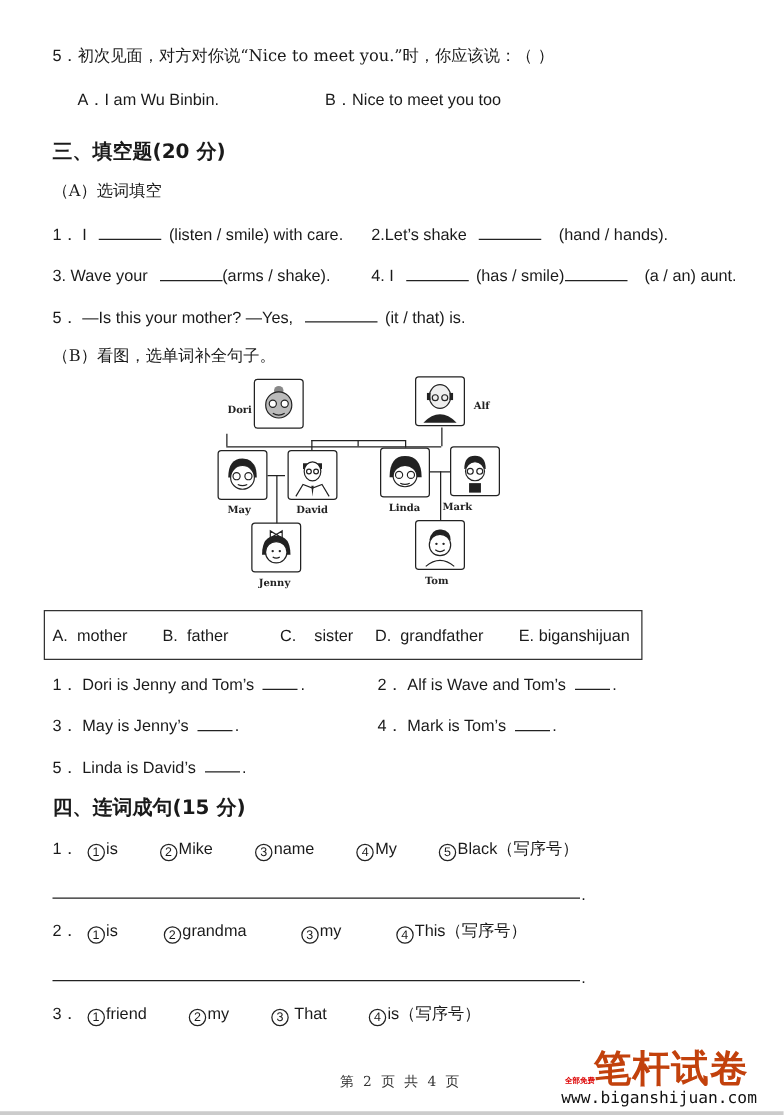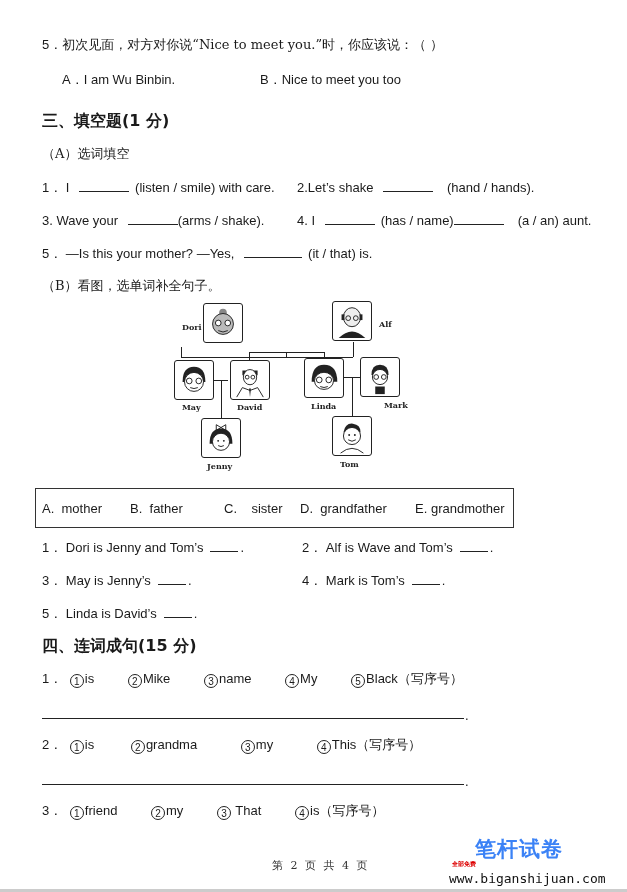--- a/index.html
+++ b/index.html
@@ -14,60 +14,60 @@
   .ansline { position:absolute; height:0; border-top:1px solid #222; }
   .circ { display:inline-block; width:14px; height:14px; border:1px solid #222; border-radius:50%;
           font-size:10px; line-height:14px; text-align:center; box-sizing:border-box; margin-right:1px; vertical-align:-2px; }
   
   .tree { position:absolute; left:160px; top:295px; width:260px; height:180px; }
   .pic { position:absolute; width:40px; height:40px; border:1.5px solid #222; border-radius:3px; background:#fff; box-sizing:border-box; }
   .pic svg { width:100%; height:100%; display:block; }
   .nm { position:absolute; font-family:"DejaVu Serif","Liberation Serif",serif; font-weight:bold; font-size:8px; color:#222; white-space:nowrap; }
   .ln { position:absolute; background:#222; }
   .footer-page { position:absolute; left:272px; top:858px; font-family:"DejaVu Serif","Liberation Serif",serif; font-size:11px; color:#333; letter-spacing:2px; }
-  .wm-main { position:absolute; left:475px; top:835px; font-family:"DejaVu Sans",sans-serif; font-size:21px; font-weight:bold; color:#3b82f6; letter-spacing:1px; }
+  .wm-main { position:absolute; left:475px; top:835px; font-family:"DejaVu Sans",sans-serif; font-size:30px; font-weight:bold; color:#c2410c; letter-spacing:1px; }
   .wm-small { position:absolute; left:452px; top:860px; font-size:6px; color:#d00; font-weight:bold; }
   .wm-url { position:absolute; left:449px; top:871px; font-family:"DejaVu Sans Mono","Liberation Mono",monospace; font-size:13px; color:#111; }
   .bottom-rule { position:absolute; left:0; top:889px; width:627px; height:3px; background:#ccc; }
 </style>
 </head>
 <body>
 
 <div class="abs t" style="left:42px;top:37px;">
   <span>5．</span><span class="cn">初次见面，对方对你说“Nice to meet you.”时，你应该说：（        ）</span>
 </div>
 <div class="abs t" style="left:62px;top:72px;">
   <span>A．</span><span>I am Wu Binbin.</span>
 </div>
 <div class="abs t" style="left:260px;top:72px;">
   <span>B．</span><span>Nice to meet you too</span>
 </div>
 
-<div class="abs h" style="left:42px;top:111px;">三、填空题(1 分)</div>
+<div class="abs h" style="left:42px;top:111px;">三、填空题(20 分)</div>
 <div class="abs t cn" style="left:42px;top:146px;text-align:right;">（A）选词填空</div>
 
 <div class="abs t" style="left:42px;top:179px;">
   <span>1．</span>
   <span>I</span>
   <span class="blank" style="width:50px;margin:0 6px;"></span><span>(listen / smile) with care.</span>
 </div>
 <div class="abs t" style="left:297px;top:179px;">
   <span>2.</span><span>Let’s shake</span>
   <span class="blank" style="width:50px;margin:0 14px 0 6px;"></span><span>(hand / hands).</span>
 </div>
 
 <div class="abs t" style="left:42px;top:212px;">
   <span>3.</span>
   <span>Wave your</span>
   <span class="blank" style="width:50px;margin:0 0 0 6px;"></span><span>(arms / shake).</span>
 </div>
 <div class="abs t" style="left:297px;top:212px;">
   <span>4.</span>
   <span>I</span>
-  <span class="blank" style="width:50px;margin:0 6px;"></span><span>(has / name)</span><span class="blank" style="width:50px;margin:0 14px 0 0;"></span><span>(a / an) aunt.</span>
+  <span class="blank" style="width:50px;margin:0 6px;"></span><span>(has / smile)</span><span class="blank" style="width:50px;margin:0 14px 0 0;"></span><span>(a / an) aunt.</span>
 </div>
 
 <div class="abs t" style="left:42px;top:245px;">
   <span>5．</span>
   <span>—Is this your mother? —Yes,</span>
   <span class="blank" style="width:58px;margin:0 6px;"></span><span>(it / that) is.</span>
 </div>
 
 <div class="abs t cn" style="left:42px;top:278px;">（B）看图，选单词补全句子。</div>
 
@@ -144,21 +144,21 @@
 
   <div class="pic" style="left:200px;top:62px;">
     <svg viewBox="0 0 40 40">
         <path d="M11 18 q0 -11 9 -11 q9 0 9 11 z" fill="#222"></path>
         <ellipse cx="20" cy="20" rx="8" ry="8" fill="#fff" stroke="#222"></ellipse>
         <circle cx="16" cy="20" r="2.5" fill="none" stroke="#222"></circle>
         <circle cx="24" cy="20" r="2.5" fill="none" stroke="#222"></circle>
         <rect x="15" y="30" width="10" height="8" fill="#222"></rect>
       </svg>
   </div>
-  <div class="nm" style="left:224px;top:105px;">Mark</div>
+  <div class="nm" style="left:194px;top:105px;">Mark</div>
 
   <div class="pic" style="left:41px;top:123px;">
     <svg viewBox="0 0 40 40">
         <path d="M15 6 l5 3 l5 -3 v6 l-5 -3 l-5 3 z" fill="#fff" stroke="#222"></path>
         <path d="M8 26 q0 -16 12 -16 q12 0 12 16 z" fill="#222"></path>
         <ellipse cx="20" cy="24" rx="9" ry="9" fill="#fff" stroke="#222"></ellipse>
         <circle cx="17" cy="23" r="1" fill="#222"></circle>
         <circle cx="23" cy="23" r="1" fill="#222"></circle>
         <path d="M17 28 q3 2 6 0" stroke="#222" fill="none"></path>
       </svg>
@@ -176,21 +176,21 @@
       </svg>
   </div>
   <div class="nm" style="left:180px;top:164px;">Tom</div>
 </div>
 
 <div class="optbox"></div>
 <div class="abs t" style="left:42px;top:501px;"><span>A.</span>&nbsp;&nbsp;<span>mother</span></div>
 <div class="abs t" style="left:130px;top:501px;"><span>B.</span>&nbsp;&nbsp;<span>father</span></div>
 <div class="abs t" style="left:224px;top:501px;"><span>C.</span>&nbsp;&nbsp;&nbsp;&nbsp;<span>sister</span></div>
 <div class="abs t" style="left:300px;top:501px;"><span>D.</span>&nbsp;&nbsp;<span>grandfather</span></div>
-<div class="abs t" style="left:415px;top:501px;"><span>E.</span>&nbsp;<span>grandmother</span></div>
+<div class="abs t" style="left:415px;top:501px;"><span>E.</span>&nbsp;<span>biganshijuan</span></div>
 
 <div class="abs t" style="left:42px;top:539px;"><span>1．</span>&nbsp;<span>Dori is Jenny and Tom’s</span><span class="blank" style="width:28px;margin:0 2px 0 7px;"></span><span>.</span></div>
 <div class="abs t" style="left:302px;top:539px;"><span>2．</span>&nbsp;<span>Alf is Wave and Tom’s</span><span class="blank" style="width:28px;margin:0 2px 0 7px;"></span><span>.</span></div>
 <div class="abs t" style="left:42px;top:572px;"><span>3．</span>&nbsp;<span>May is Jenny’s</span><span class="blank" style="width:28px;margin:0 2px 0 7px;"></span><span>.</span></div>
 <div class="abs t" style="left:302px;top:572px;"><span>4．</span>&nbsp;<span>Mark is Tom’s</span><span class="blank" style="width:28px;margin:0 2px 0 7px;"></span><span>.</span></div>
 <div class="abs t" style="left:42px;top:605px;"><span>5．</span>&nbsp;<span>Linda is David’s</span><span class="blank" style="width:28px;margin:0 2px 0 7px;"></span><span>.</span></div>
 
 <div class="abs h" style="left:42px;top:636px;text-align:right;">四、连词成句(15 分)</div>
 
 <div class="abs t" style="left:42px;top:671px;">

